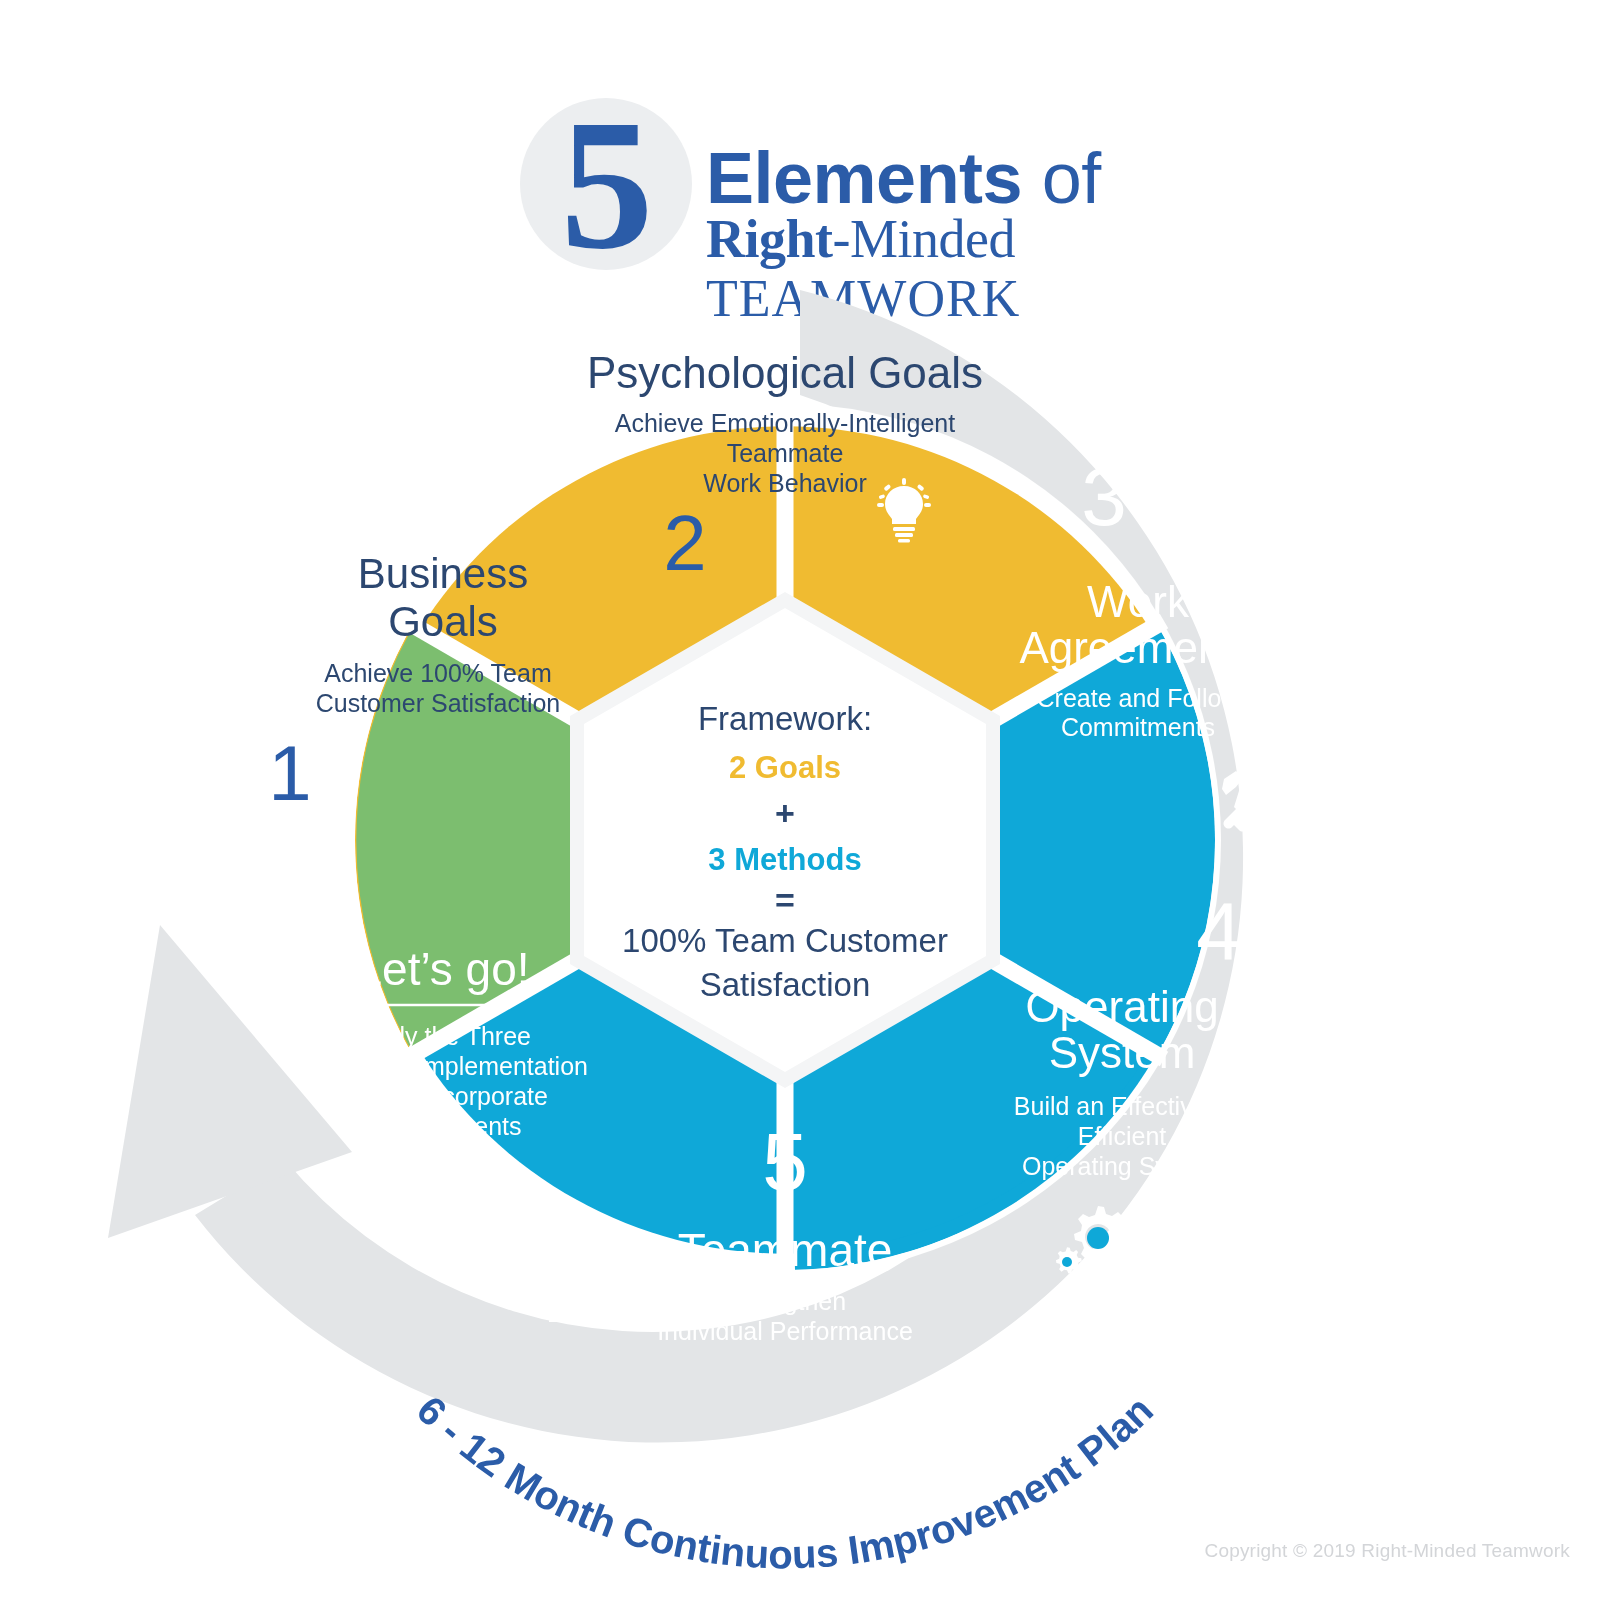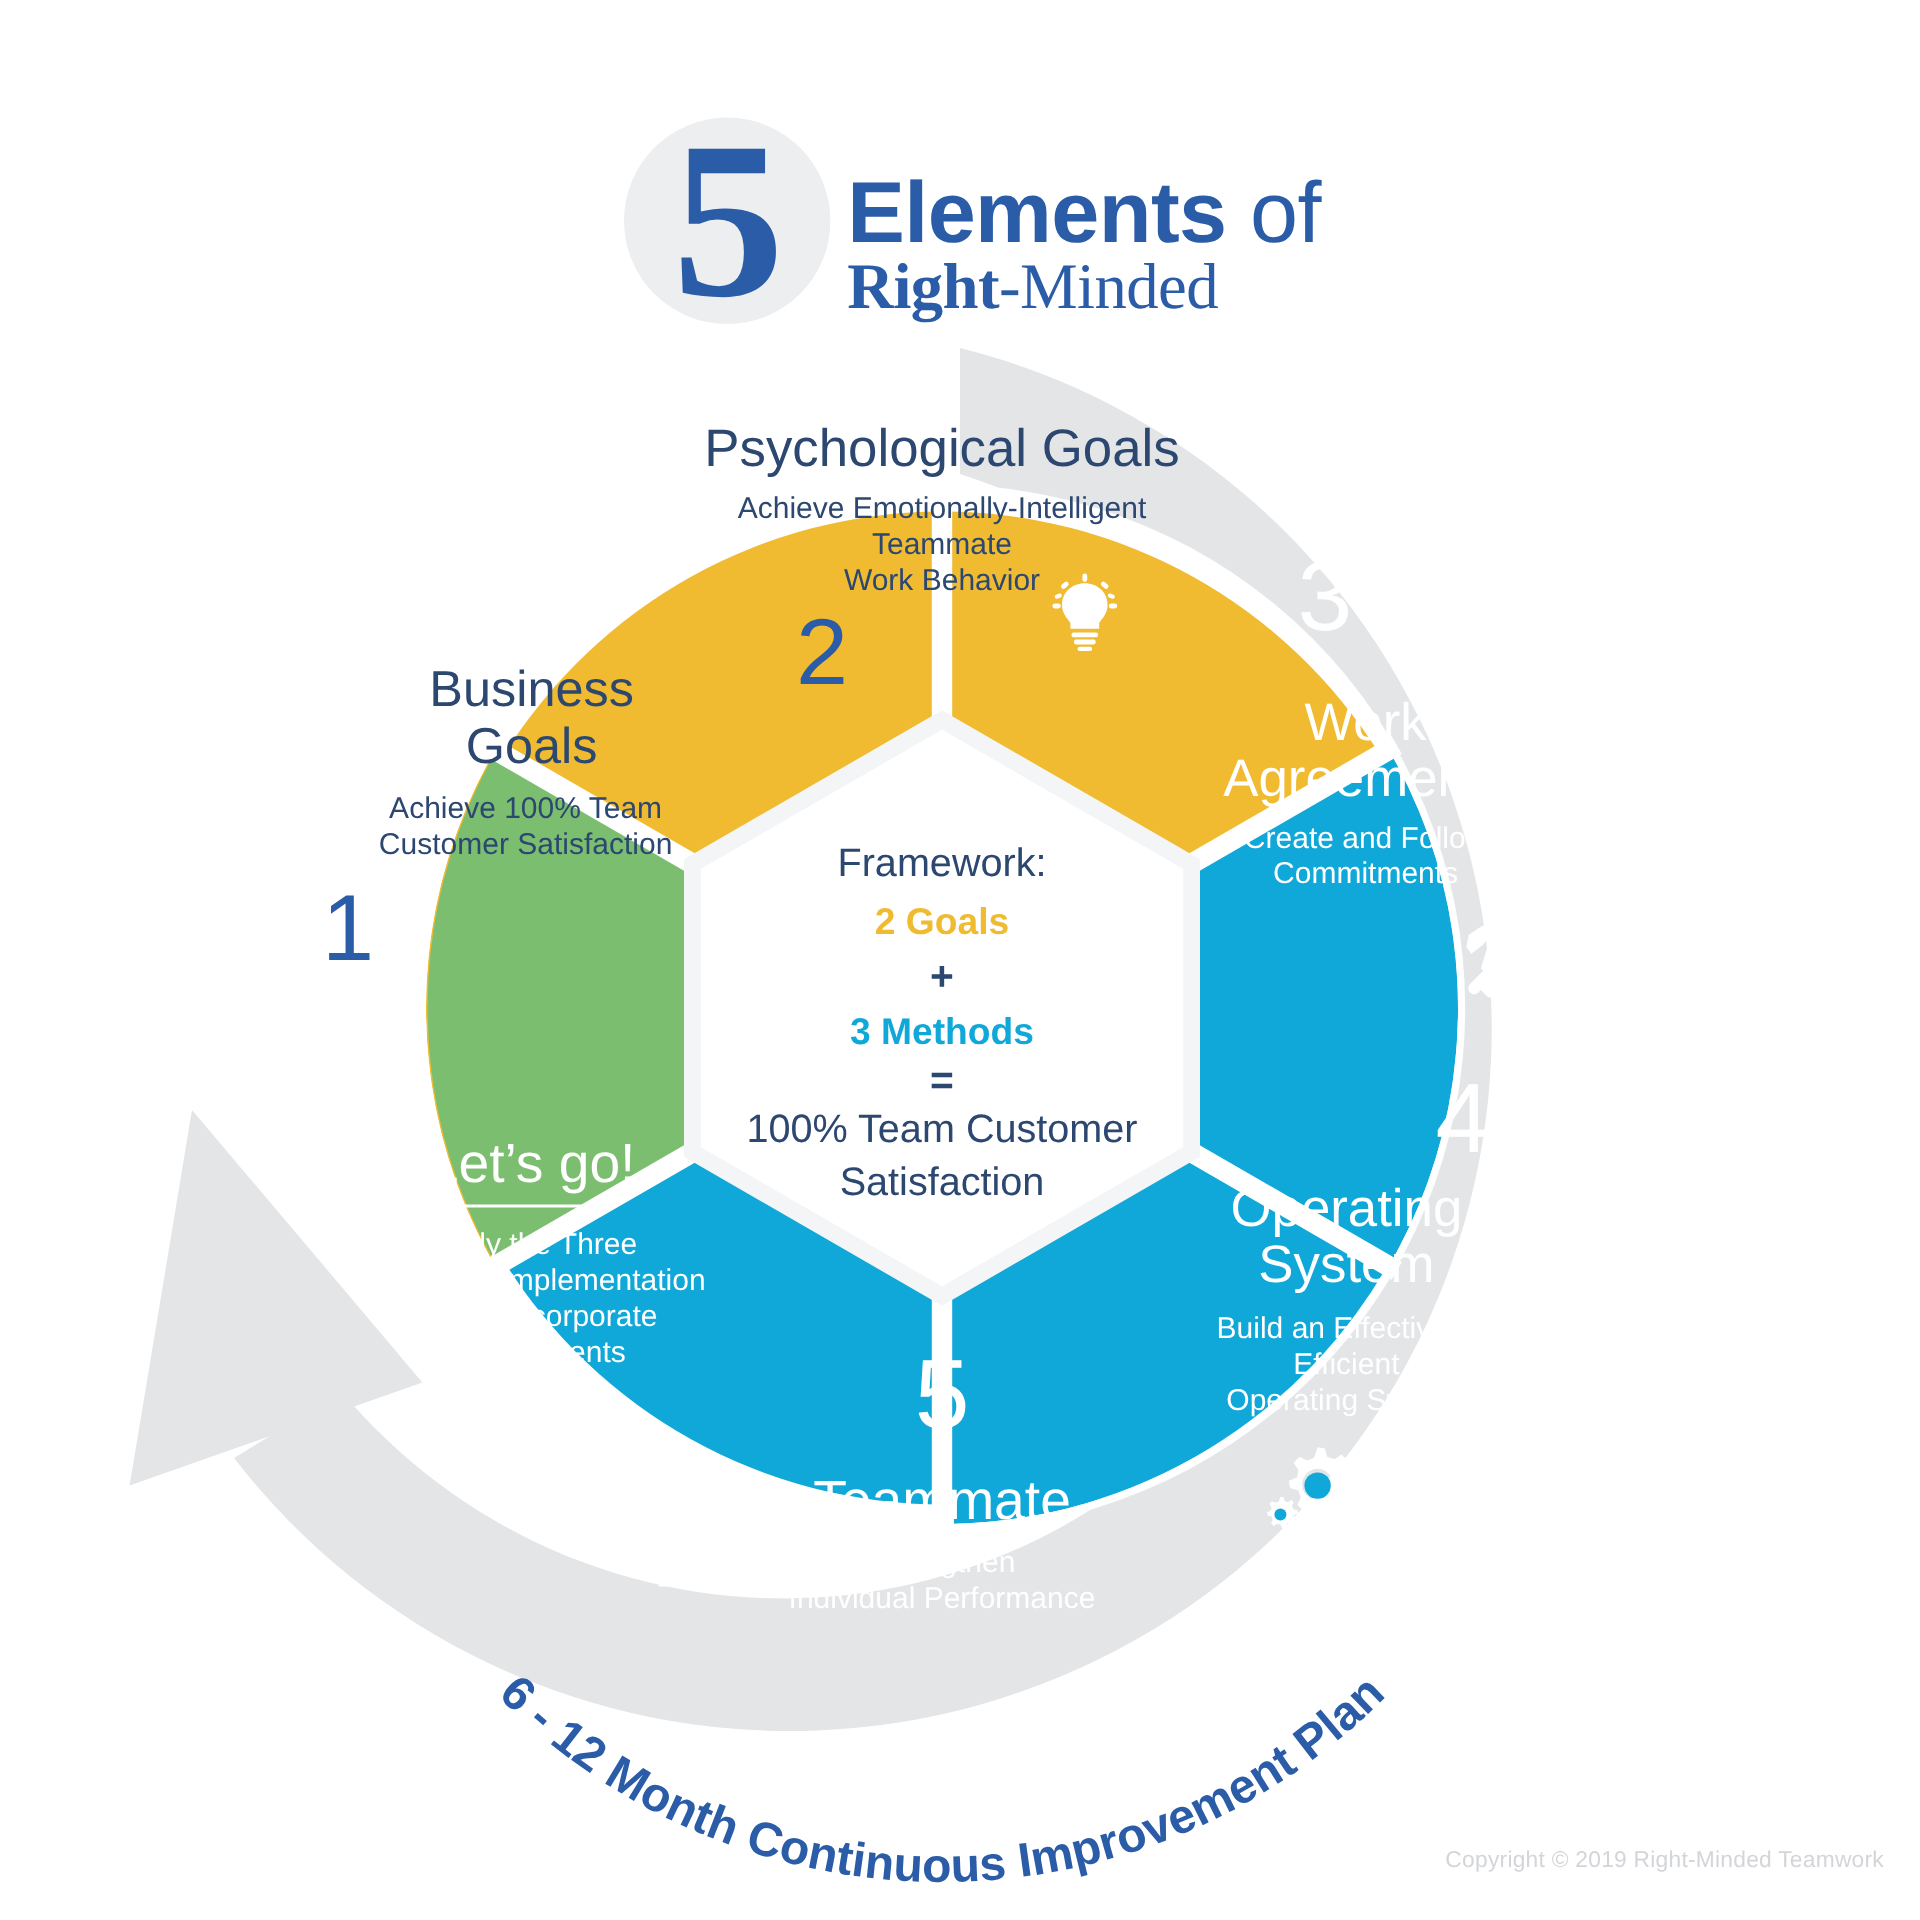--- a/index.html
+++ b/index.html
@@ -61,20 +61,21 @@
 </head>
 <body>
 
 <div id="header">
   <div id="brand-badge"></div>
   <div id="brand-number">5</div>
 
   <div id="title-block">
     <div class="t-line" id="title-line1"><span class="hv">Elements</span><span class="lt"> of</span></div>
     <div class="t-line" id="title-line2"><span class="hv">Right</span><span class="lt">-Minded</span></div>
+    <div class="t-line" id="title-line3">TEAMWORK</div>
   </div>
 </div>
 
 <svg id="wheel" viewBox="0 0 1600 1600">
   <defs>
 
     <mask id="hex-hole">
       <rect x="0" y="0" width="1600" height="1600" fill="#000"></rect>
       <circle cx="785" cy="840" r="430" fill="#fff"></circle>
 

